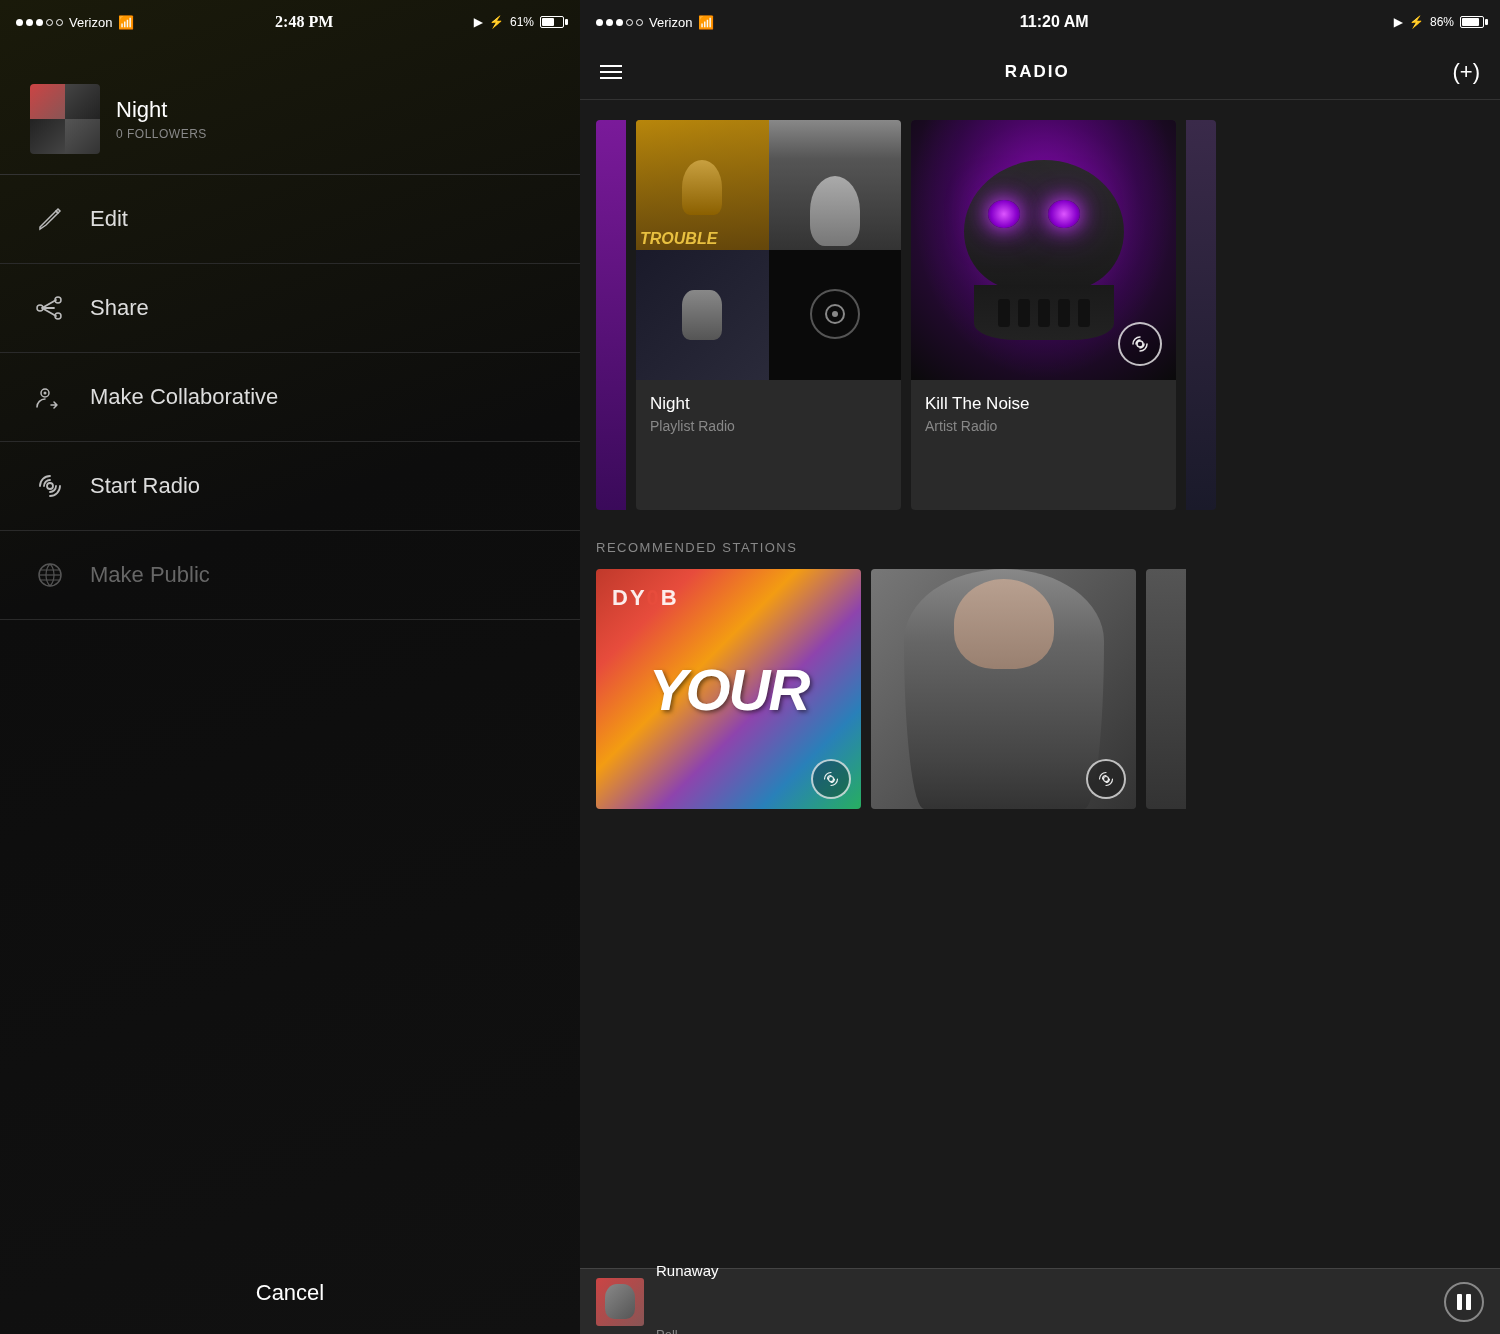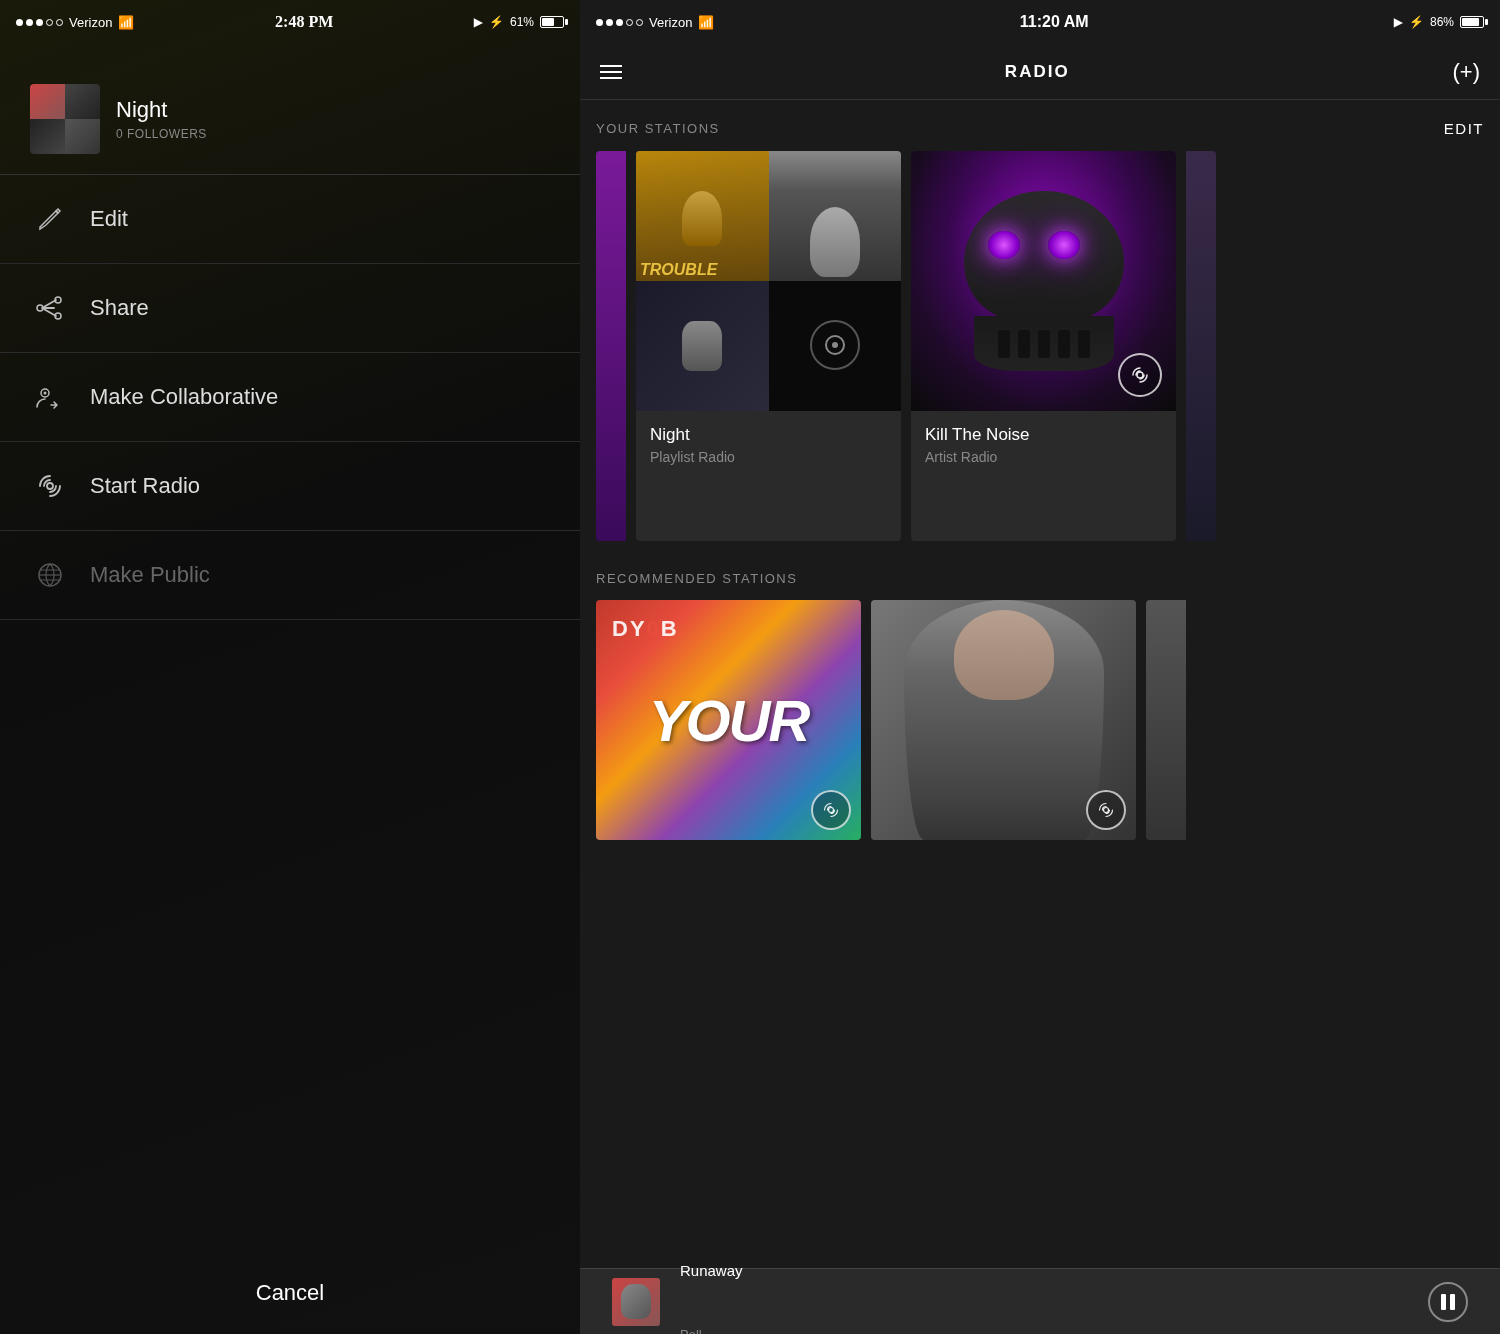--- a/index.html
+++ b/index.html
@@ -258,22 +258,22 @@
       background: rgba(0,0,0,0.3);
     }
 
     
     .now-playing {
       position: absolute;
       bottom: 0; left: 0; right: 0;
       height: 66px;
       background: #2a2a2a;
       display: flex; align-items: center;
-      gap: 20px;
-      padding: 0 32px;
+      gap: 12px;
+      padding: 0 16px;
       border-top: 1px solid #444;
     }
     .now-playing-thumb {
       width: 48px; height: 48px;
       background: linear-gradient(135deg, #c44 0%, #855 100%);
       border-radius: 3px;
       overflow: hidden; flex-shrink: 0;
       display: flex; align-items: center; justify-content: center;
     }
     .now-playing-info { flex: 1; }
@@ -448,24 +448,20 @@
       <span></span>
       <span></span>
       <span></span>
     </div>
     <span class="nav-title">RADIO</span>
     <span class="nav-icon">(+)</span>
   </div>
 
   <div class="main-content">
 
-    <div class="section-label">
-      <span>YOUR STATIONS</span>
-      <span class="section-edit">Edit</span>
-    </div>
 
     <div class="station-row">
 
       <div style="width:30px; height:390px; background: linear-gradient(180deg,#7a1a9a,#3a0a5a); border-radius:4px 0 0 4px; overflow:hidden; flex-shrink:0;"></div>
 
       <div class="station-card">
         <div class="station-artwork">
           <div class="artwork-collage">
 
             <div class="collage-cell collage-ray" style="background: linear-gradient(135deg, #b8860b 0%, #8B6914 40%, #6a4a10 100%); position:relative;">

